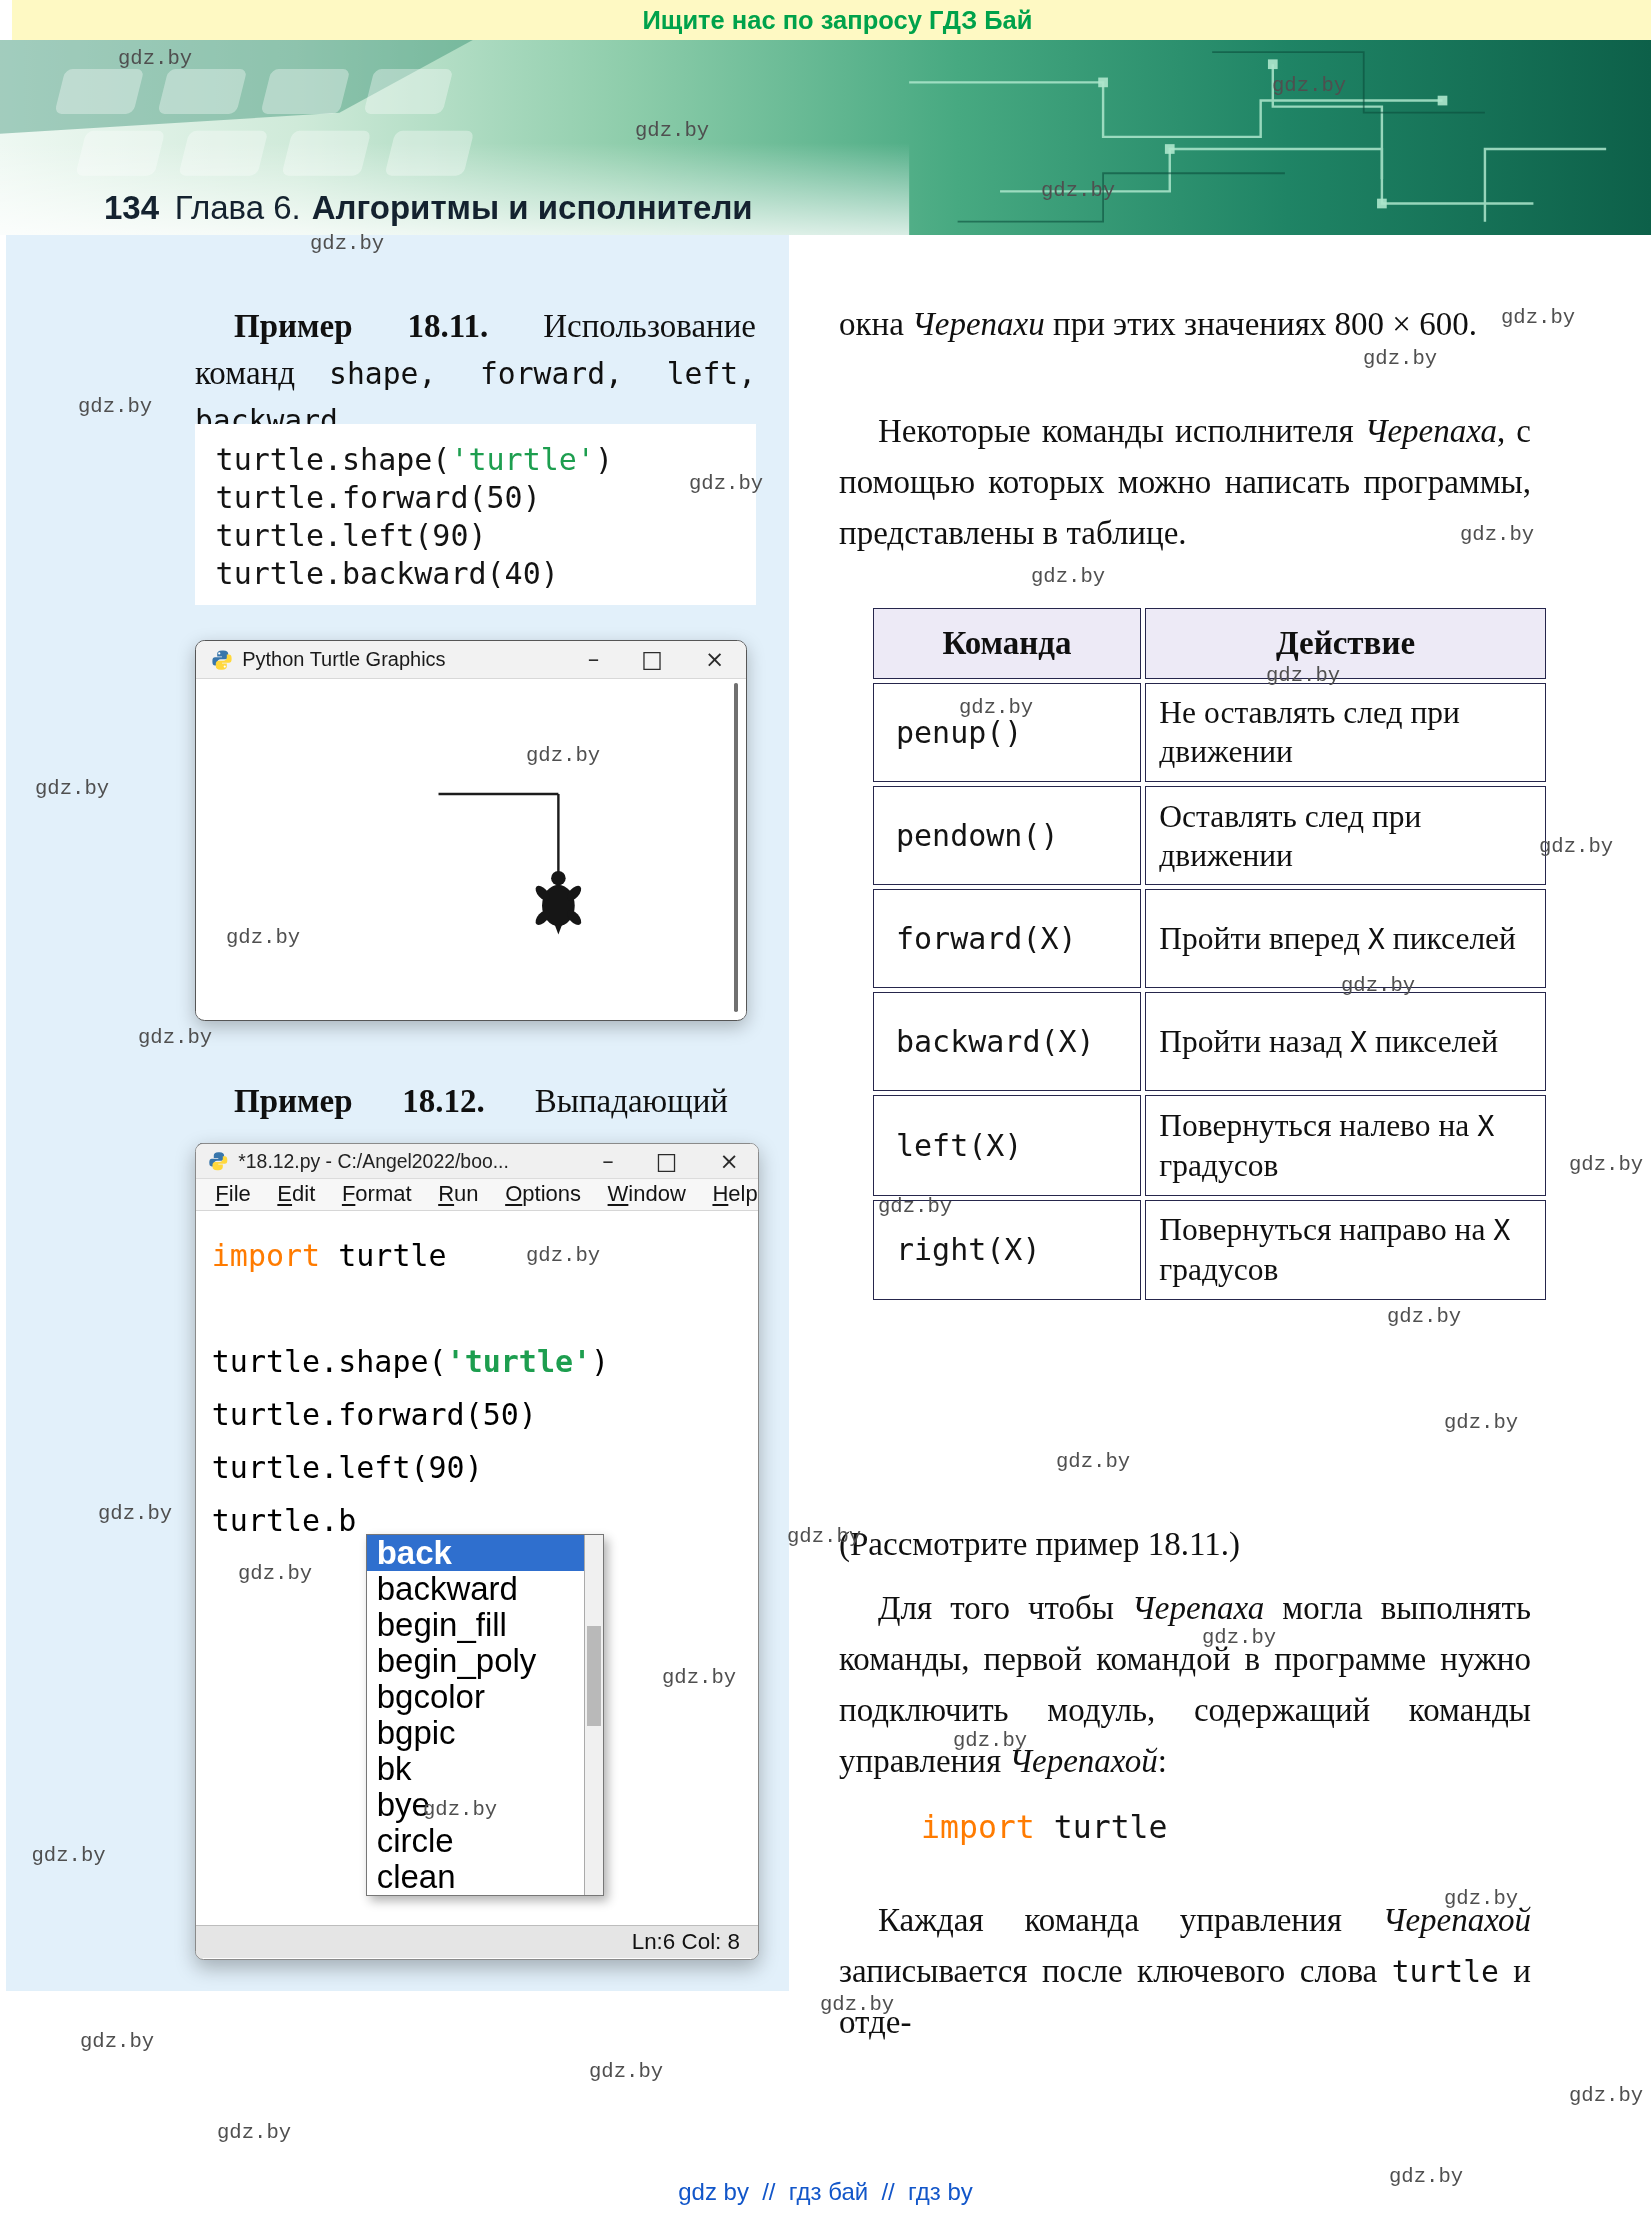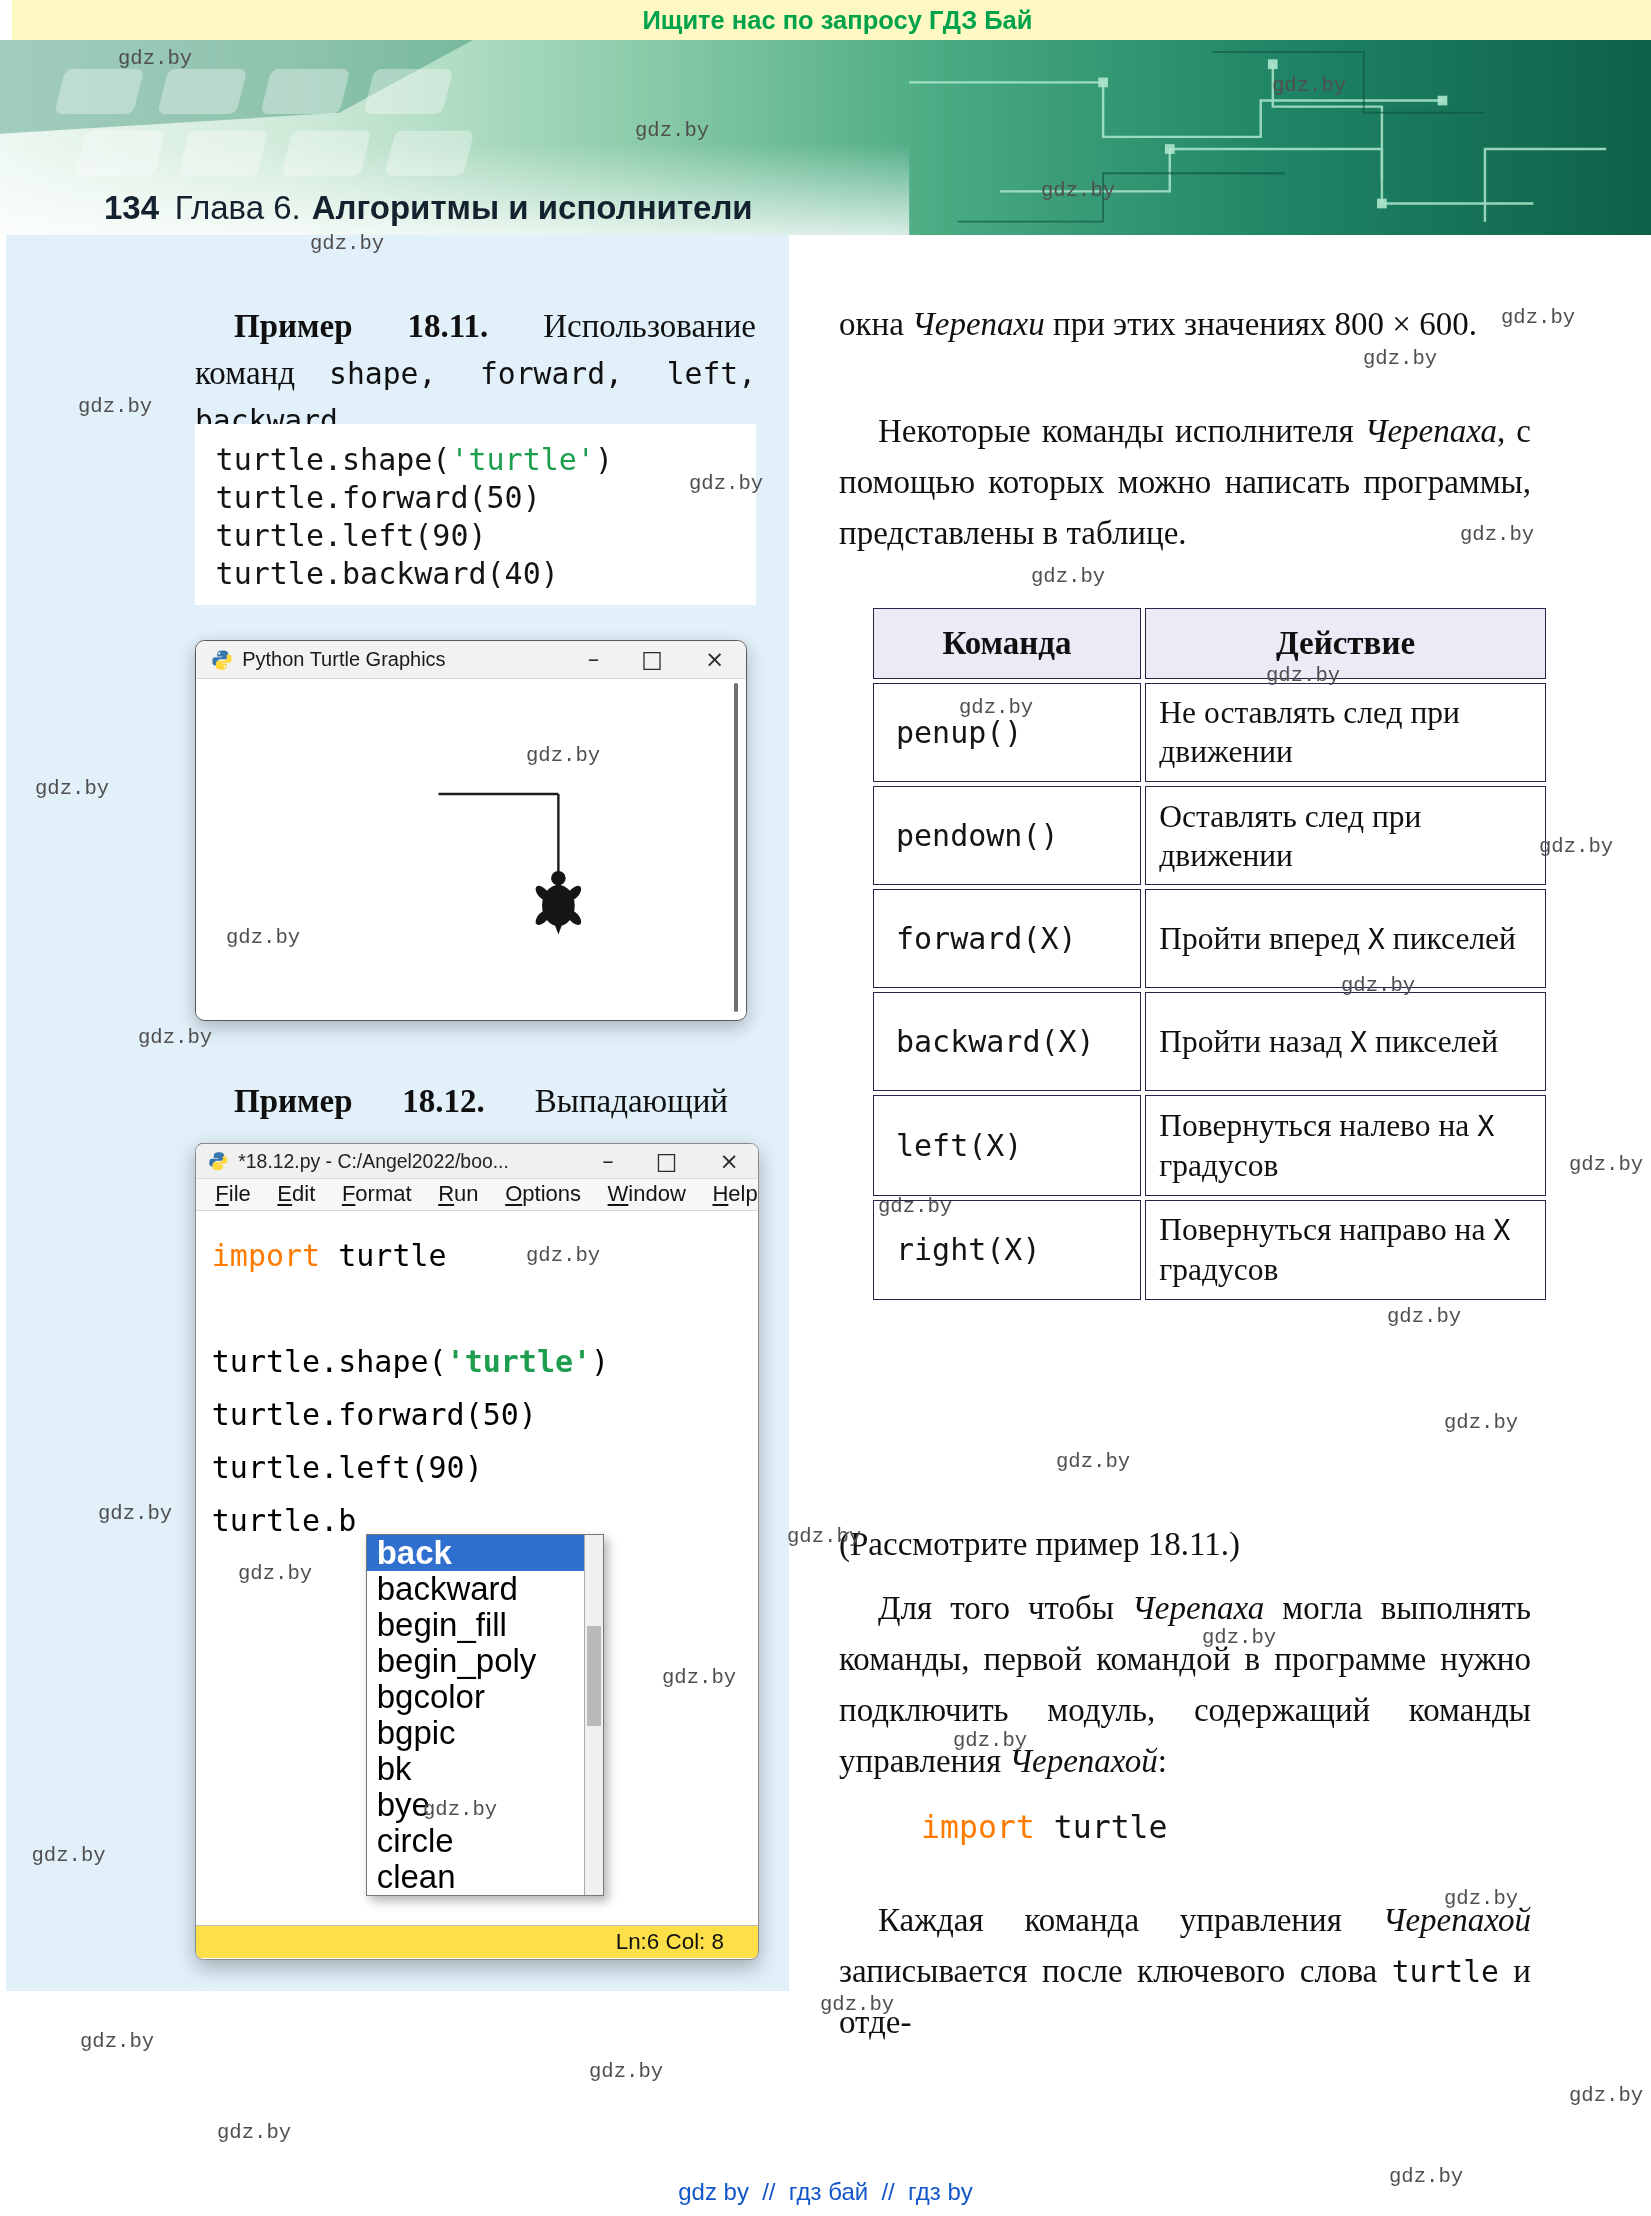--- a/index.html
+++ b/index.html
@@ -74,22 +74,22 @@
              font-family:"DejaVu Sans Mono",monospace;font-size:30px;line-height:53px;color:#000000;}
   .iw-editor .code-line{min-height:53px;white-space:pre;}
   .ac-popup{position:absolute;left:170px;top:323px;width:238px;background:#ffffff;
             border:1.2px solid #777777;display:flex;box-shadow:3.6px 4.8px 9.7px rgba(0,0,0,.3);}
   .ac-items{flex:1;}
   .ac-item{height:36px;line-height:36px;padding-left:9.7px;
            font-family:"Liberation Sans",sans-serif;font-size:33px;color:#000000;}
   .ac-item.sel{background:#2f6fce;color:#ffffff;font-weight:bold;}
   .ac-scroll{width:19.4px;background:#f0f0f0;border-left:0.6px solid #aaaaaa;position:relative;}
   .ac-thumb{position:absolute;left:2.4px;right:2.4px;top:91px;height:100px;background:#b9b9b9;}
-  .iw-statusbar{height:33px;background:#fde047;border-top:1.2px solid #bdbdbd;
-                display:flex;align-items:center;justify-content:flex-end;padding-right:34px;
+  .iw-statusbar{height:33px;background:#e5e5e5;border-top:1.2px solid #bdbdbd;
+                display:flex;align-items:center;justify-content:flex-end;padding-right:18px;
                 font-family:"Liberation Sans",sans-serif;font-size:22.4px;color:#111111;}
 
   
   .rp{position:absolute;left:839px;width:692px;text-align:justify;font-size:33px;line-height:51px;}
   #p1{top:266px;}
   #p2{top:373px;text-indent:39px;}
   #p3{top:1486px;text-align:left;}
   #p4{top:1550px;text-indent:39px;}
   #import-line{position:absolute;left:921px;top:1809px;
                font-family:"DejaVu Sans Mono",monospace;font-size:31.5px;color:#141414;}

